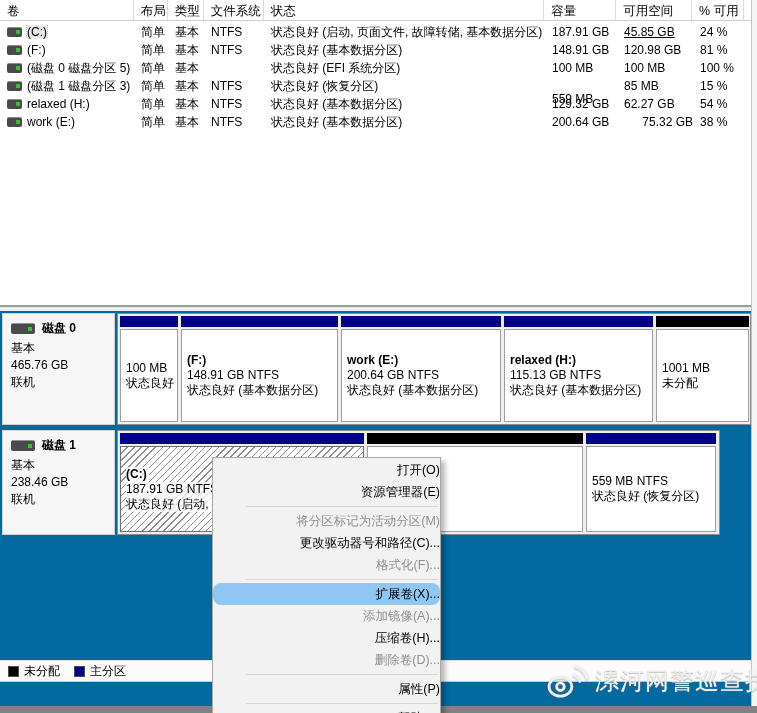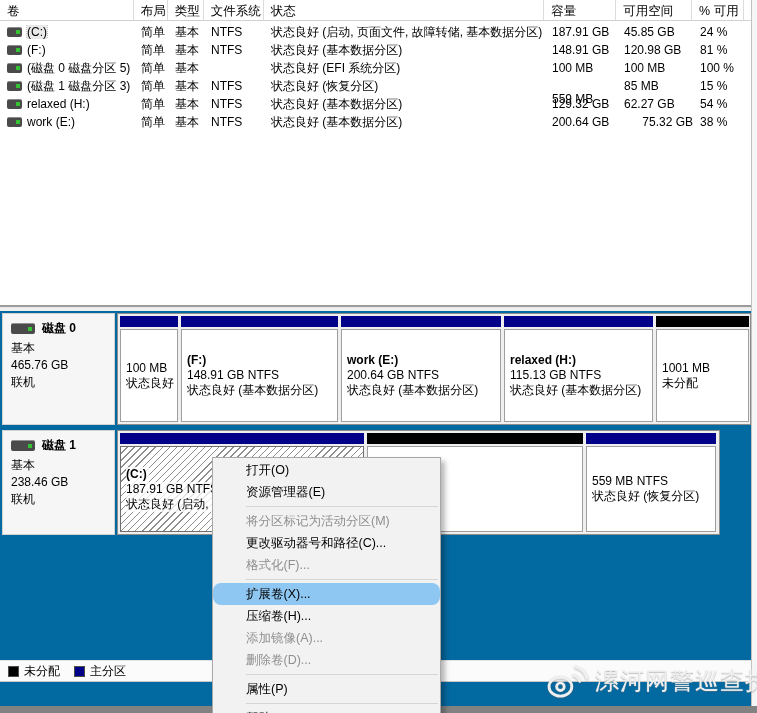--- a/index.html
+++ b/index.html
@@ -91,21 +91,21 @@
   .vline { position:absolute; left:751px; top:0; width:1px; height:713px; background:#c2c2c2; }
   .rstrip { position:absolute; left:752px; top:0; width:5px; height:713px; background:#f5f5f5; }
 
   
   .ctx-menu {
     position:absolute; left:212px; top:457px; width:229px; z-index:50;
     background:#f2f2f2; border:1px solid #a8a8a8;
     box-shadow: 4px 4px 5px rgba(0,0,0,0.28);
     padding:1px 0; font-size:12.5px;
   }
-  .mi { height:22px; line-height:22px; padding-left:33px; white-space:nowrap; }
+  .mi { height:22px; line-height:22px; padding-left:33px; white-space:nowrap;text-align:right; }
   .mi.disabled { color:#8f8f8f; }
   .mi.hl { background:#8fc7f3;border-radius:8px; }
   .msep { height:1px; background:#d6d6d6; margin:3px 2px 3px 33px; }
 
   
   .watermark {
     position:absolute; left:545px; top:663px; z-index:60;
     display:flex; align-items:center; gap:4px;
     color:#efefef;
     text-shadow: 0 1px 1px rgba(90,90,90,0.45), 0 0 1px rgba(255,255,255,0.9);
@@ -133,21 +133,21 @@
       <div class="trow">
         <div class="cell volcell" style="width: 134px;">
           <span class="vicon"></span>
           <span class="vlabel sel">(C:)</span>
         </div>
         <div class="cell" style="width: 34px;">简单</div>
         <div class="cell" style="width: 36px;">基本</div>
         <div class="cell" style="width: 60px;">NTFS</div>
         <div class="cell" style="width: 281px;">状态良好 (启动, 页面文件, 故障转储, 基本数据分区)</div>
         <div class="cell" style="width: 72px;">187.91 GB</div>
-        <div class="cell" style="width: 76px;">45.85 GB</div>
+        <div class="cell" style="width: 76px; text-decoration: underline;">45.85 GB</div>
         <div class="cell" style="width: 52px;">24 %</div>
       </div>
       <div class="trow">
         <div class="cell volcell" style="width: 134px;">
           <span class="vicon"></span>
           <span class="vlabel">(F:)</span>
         </div>
         <div class="cell" style="width: 34px;">简单</div>
         <div class="cell" style="width: 36px;">基本</div>
         <div class="cell" style="width: 60px;">NTFS</div>
@@ -316,22 +316,22 @@
 
 <div class="ctx-menu">
     <div class="mi">打开(O)</div>
     <div class="mi">资源管理器(E)</div>
     <div class="msep"></div>
     <div class="mi disabled">将分区标记为活动分区(M)</div>
     <div class="mi">更改驱动器号和路径(C)...</div>
     <div class="mi disabled">格式化(F)...</div>
     <div class="msep"></div>
     <div class="mi hl">扩展卷(X)...</div>
+    <div class="mi disabled">添加镜像(A)...</div>
     <div class="mi">压缩卷(H)...</div>
-    <div class="mi disabled">添加镜像(A)...</div>
     <div class="mi disabled">删除卷(D)...</div>
     <div class="msep"></div>
     <div class="mi">属性(P)</div>
     <div class="msep"></div>
     <div class="mi">帮助(H)</div>
   </div>
 
 <div class="watermark">
   <svg width="46" height="36" viewBox="0 0 48 38">
     <g fill="none" stroke="#efefef" stroke-width="3" stroke-linecap="round">

